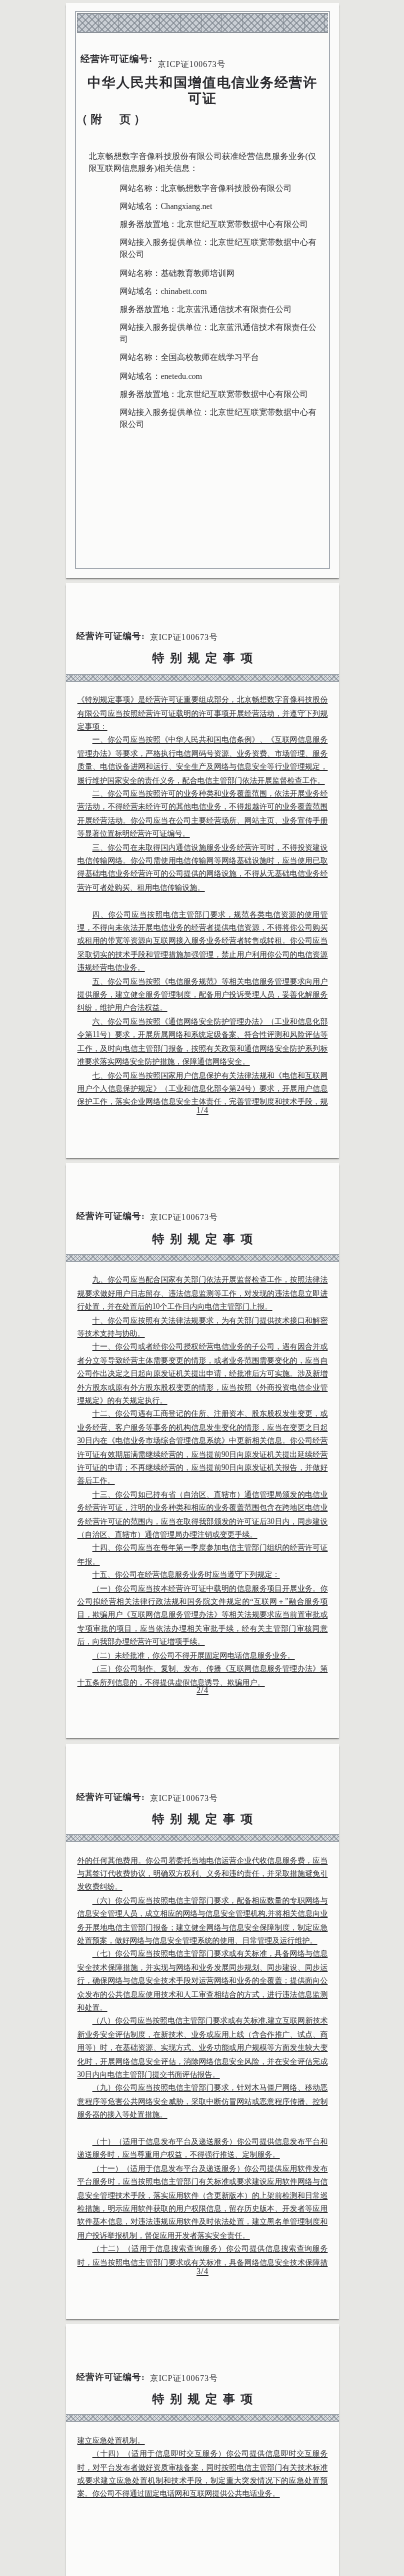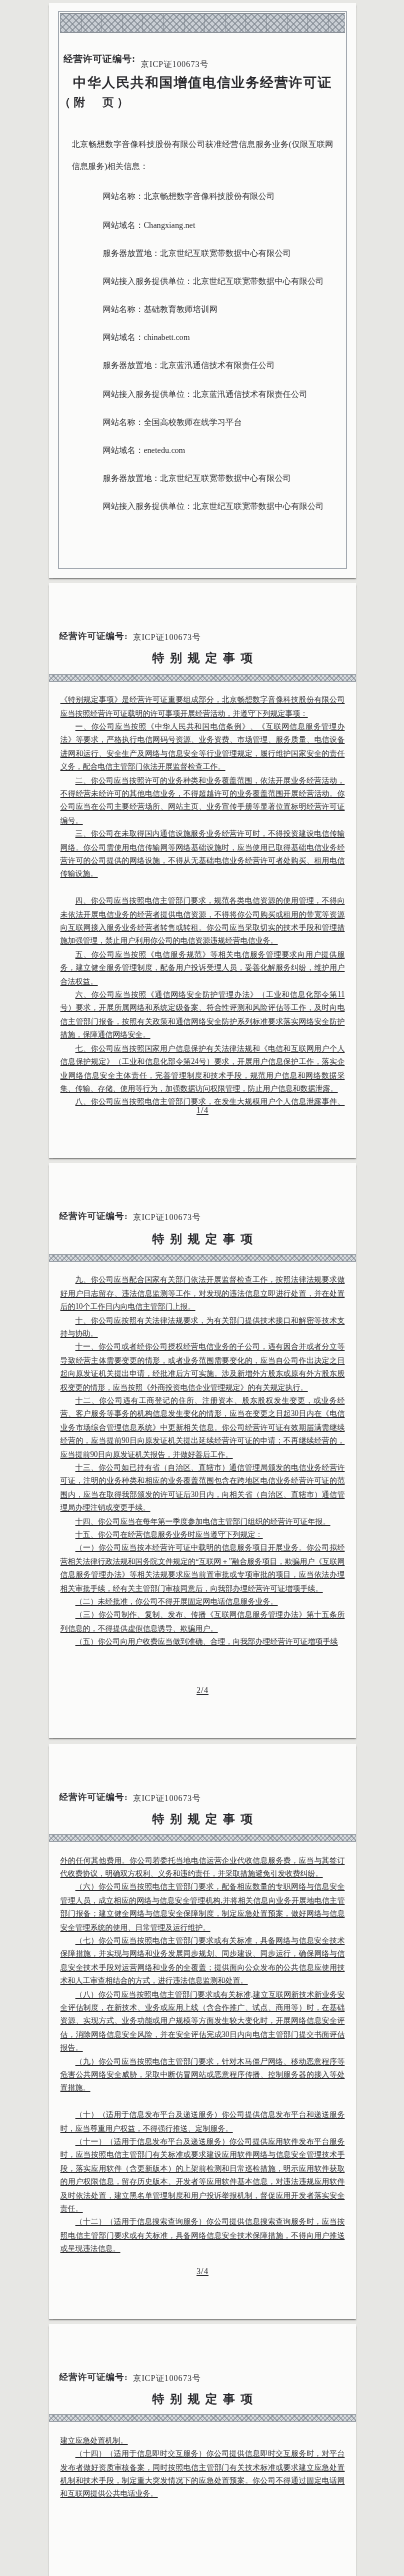--- a/index.html
+++ b/index.html
@@ -5,21 +5,21 @@
   html,body{margin:0;padding:0;}
   body{
     width:405px;height:2873px;
     background:#e7e7e4;
     font-family:"Liberation Serif","DejaVu Serif",serif;
     color:#2b2b2f;
     overflow:hidden;
   }
   .canvas{width:405px;height:2873px;padding-top:3.1px;box-sizing:border-box;}
   .sheet{
-    width:307px;margin:0 auto 5.2px auto;position:relative;
+    width:273px;margin:0 auto 5.2px auto;position:relative;
     background:#fbfbfa;
     box-shadow:0 1.5px 1.5px rgba(0,0,0,.28), 0 0.5px 0 #9e9e9c;
     box-sizing:border-box;
   }
   .sheet-cert{height:575px;}
   .sheet-prov{height:575px;}
   .sheet-last{height:550px;margin-bottom:0;}
 
   
   .frame{
@@ -35,21 +35,21 @@
       #c9ced4;
   }
   .cert-no{margin:20.6px 0 0 4.1px;white-space:nowrap;}
   .cert-no-label{font-size:9.3px;font-weight:bold;letter-spacing:0.5px;}
   .cert-no-value{display:inline-block;font-size:8.2px;transform:translateY(4.6px);margin-left:3.1px;letter-spacing:0.5px;}
   .cert-title{
     margin:8.2px 5.2px 0 5.2px;text-align:center;
     font-size:13.4px;font-weight:bold;letter-spacing:1px;line-height:16.5px;
   }
   .cert-subtitle{margin-top:4.1px;font-size:11.3px;font-weight:bold;letter-spacing:3.1px;}
-  .cert-body{margin:24px 12.4px 0 12.4px;font-size:8.2px;line-height:22px;}
+  .cert-body{margin:24px 12.4px 0 12.4px;font-size:8.2px;line-height:12px;}
   .cert-intro{margin:0 0 8.2px 0;text-align:justify;}
   .cert-line{margin:6.2px 0;text-align:justify;padding-left:31px;}
 
   
   .prov-head{padding-top:48px;}
   .prov-no{margin-left:10.3px;white-space:nowrap;}
   .prov-no .cert-no-label{font-size:8.8px;}
   .prov-no .cert-no-value{transform:translateY(1px);font-size:8.2px;}
   .prov-title{
     margin-top:7.2px;text-align:center;
@@ -142,21 +142,21 @@
       </div>
       <div class="prov-title">特别规定事项</div>
       <div class="band-prov"></div>
     </div>
     <div class="prov-body">
 
     <p class="prov-par">九、你公司应当配合国家有关部门依法开展监督检查工作，按照法律法规要求做好用户日志留存、违法信息监测等工作，对发现的违法信息立即进行处置，并在处置后的10个工作日内向电信主管部门上报。</p>
         <p class="prov-par">十、你公司应按照有关法律法规要求，为有关部门提供技术接口和解密等技术支持与协助。</p>
         <p class="prov-par">十一、你公司或者经你公司授权经营电信业务的子公司，遇有因合并或者分立等导致经营主体需要变更的情形，或者业务范围需要变化的，应当自公司作出决定之日起向原发证机关提出申请，经批准后方可实施。涉及新增外方股东或原有外方股东股权变更的情形，应当按照《外商投资电信企业管理规定》的有关规定执行。</p>
         <p class="prov-par">十二、你公司遇有工商登记的住所、注册资本、股东股权发生变更，或业务经营、客户服务等事务的机构信息发生变化的情形，应当在变更之日起30日内在《电信业务市场综合管理信息系统》中更新相关信息。你公司经营许可证有效期届满需继续经营的，应当提前90日向原发证机关提出延续经营许可证的申请；不再继续经营的，应当提前90日向原发证机关报告，并做好善后工作。</p>
-        <p class="prov-par">十三、你公司如已持有省（自治区、直辖市）通信管理局颁发的电信业务经营许可证，注明的业务种类和相应的业务覆盖范围包含在跨地区电信业务经营许可证的范围内，应当在取得我部颁发的许可证后30日内，向相关省（自治区、直辖市）通信管理局办理注销或变更手续。</p>
+        <p class="prov-par">十三、你公司如已持有省（自治区、直辖市）通信管理局颁发的电信业务经营许可证，注明的业务种类和相应的业务覆盖范围包含在跨地区电信业务经营许可证的范围内，应当在取得我部颁发的许可证后30日内，同步建设（自治区、直辖市）通信管理局办理注销或变更手续。</p>
         <p class="prov-par">十四、你公司应当在每年第一季度参加电信主管部门组织的经营许可证年报。</p>
         <p class="prov-par">十五、你公司在经营信息服务业务时应当遵守下列规定：</p>
         <p class="prov-par">（一）你公司应当按本经营许可证中载明的信息服务项目开展业务。你公司拟经营相关法律行政法规和国务院文件规定的“互联网＋”融合服务项目，欺骗用户《互联网信息服务管理办法》等相关法规要求应当前置审批或专项审批的项目，应当依法办理相关审批手续，经有关主管部门审核同意后，向我部办理经营许可证增项手续。</p>
         <p class="prov-par">（二）未经批准，你公司不得开展固定网电话信息服务业务。</p>
         <p class="prov-par">（三）你公司制作、复制、发布、传播《互联网信息服务管理办法》第十五条所列信息的，不得提供虚假信息诱导、欺骗用户。</p>
         <p class="prov-par">（五）你公司向用户收费应当做到准确、合理，向我部办理经营许可证增项手续</p>
       </div>
     <div class="page-no">2/4</div>
   </section>
 

